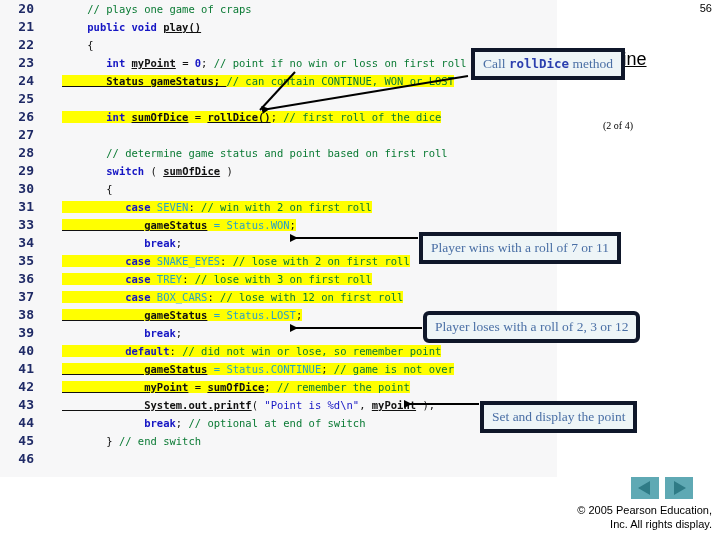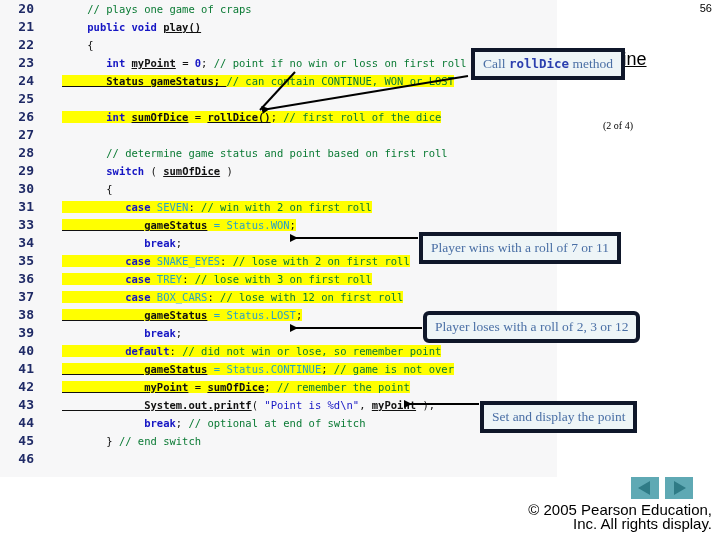--- a/index.html
+++ b/index.html
@@ -113,21 +113,21 @@
     cursor: pointer;
   }
   #nav-prev { left: 631px; top: 477px; }
   #nav-next { left: 665px; top: 477px; }
   .navbtn svg { display:block; }
 
   #copyright {
     position: absolute; left: 420px; top: 503px;
     width: 292px; text-align: right;
     font-family: "Liberation Sans", sans-serif;
-    font-size: 15px; color: #000;
+    font-size: 11px; color: #000;
     line-height: 14px;
   }
 </style>
 </head>
 <body>
 
 <div id="root">
 
   <div id="code-panel">
       <div class="code-line"><span class="ln">20</span><span class="ctext"><span class="ctext-inner"><span class="t-cmt">    // plays one game of craps</span></span></span></div>

